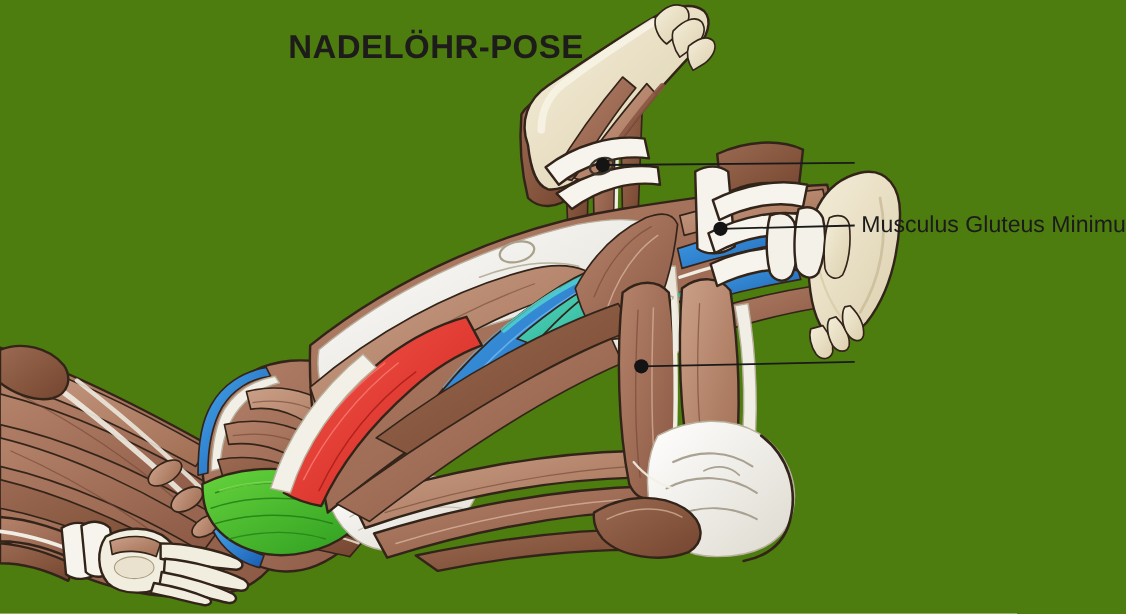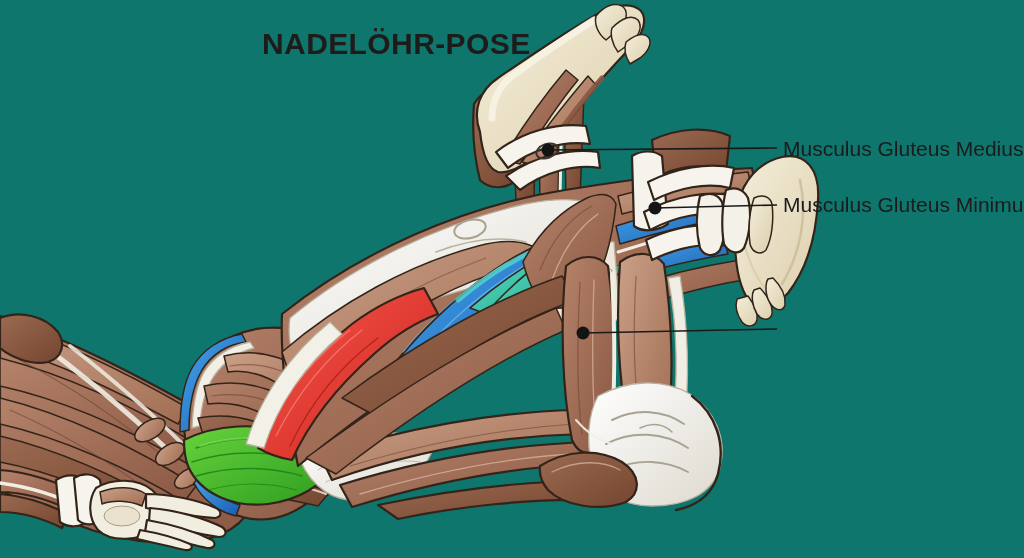--- a/index.html
+++ b/index.html
@@ -1,16 +1,16 @@
 <!DOCTYPE html>
 <html><head>
 <meta charset="utf-8">
 <style>
   html,body{margin:0;padding:0;background:#fff;}
-  .stage{position:relative;width:1024px;height:558px;background:#0f766e;overflow:hidden;
+  .stage{position:relative;width:1024px;height:558px;background:#4d7c0f;overflow:hidden;
          font-family:"Liberation Sans",sans-serif;}
   .stage svg{position:absolute;left:0;top:0;width:1024px;height:558px;}
   .title{position:absolute;left:262px;top:27px;font-size:30px;font-weight:700;
          letter-spacing:.4px;color:#1e1c1a;white-space:nowrap;}
   .mlabel{position:absolute;left:783px;font-size:21px;color:#1b1b1b;white-space:nowrap;}
   #lbl-medius{top:137px;}
   #lbl-minimus{top:193px;}
   #lbl-piriformis{top:317px;}
   .mus{stroke:#33241a;stroke-width:2.2;stroke-linejoin:round;stroke-linecap:round;}
   .musf{stroke:#33241a;stroke-width:1.5;stroke-linejoin:round;}
@@ -222,15 +222,14 @@
     <line x1="548" y1="150" x2="777" y2="148" stroke="#1a1a1a" stroke-width="1.6"></line>
     <line x1="655" y1="208" x2="777" y2="205" stroke="#1a1a1a" stroke-width="1.6"></line>
     <line x1="583" y1="333" x2="777" y2="329" stroke="#1a1a1a" stroke-width="1.6"></line>
     <circle cx="548" cy="150" r="6.5" fill="#141414"></circle>
     <circle cx="655" cy="208" r="6.5" fill="#141414"></circle>
     <circle cx="583" cy="333" r="6.5" fill="#141414"></circle>
   </g>
 </svg>
 
   <div class="title">NADELÖHR-POSE</div>
-  <div class="mlabel" id="lbl-medius">Musculus Gluteus Medius</div>
   <div class="mlabel" id="lbl-minimus">Musculus Gluteus Minimus</div>
 </div>
 
 </body></html>

